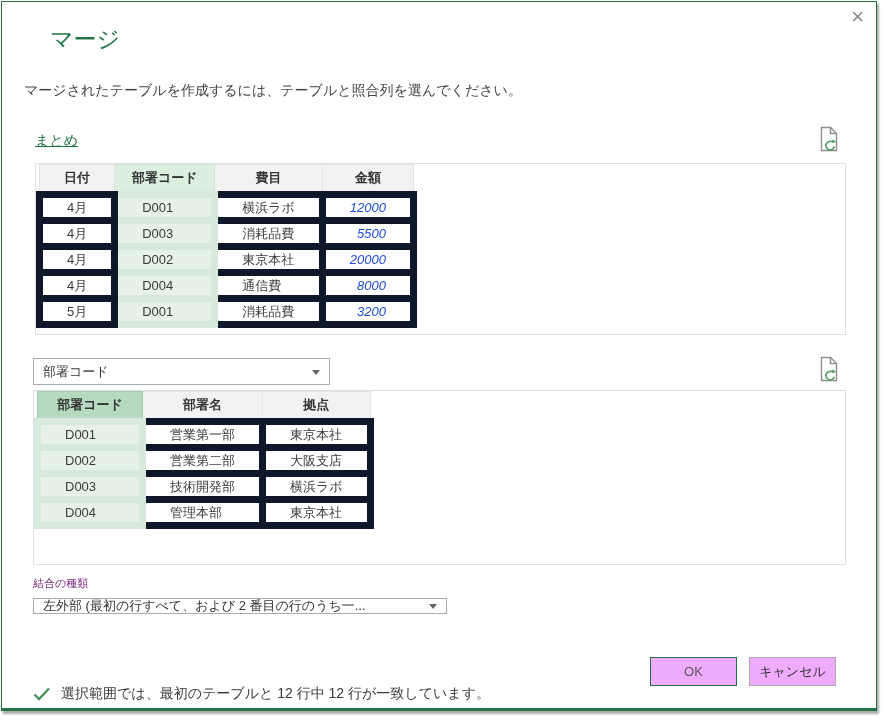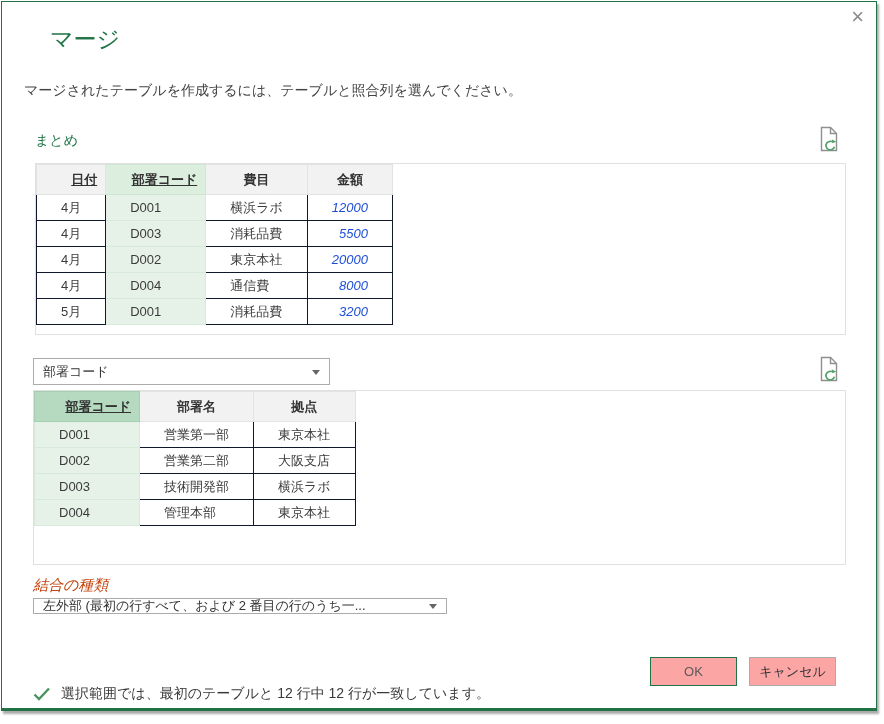--- a/index.html
+++ b/index.html
@@ -3,48 +3,48 @@
 <meta charset="utf-8">
 <style>
   html,body{margin:0;padding:0;background:#ffffff;width:884px;height:724px;
     font-family:"Liberation Sans",sans-serif;-webkit-font-smoothing:antialiased;}
   .dialog{position:absolute;left:1px;top:1px;width:874px;height:706px;background:#fff;
     border:1px solid #217346;border-bottom-width:3px;box-shadow:2px 3px 2px rgba(100,100,100,.55);}
   .close-btn{position:absolute;top:4px;right:12px;font-size:22px;font-weight:300;color:#8a8a8a;
     cursor:pointer;line-height:1;}
   .title{position:absolute;left:33px;top:22px;font-size:23px;color:#217346;margin-left:15px;}
   .subtitle{position:absolute;left:22px;top:80px;font-size:14px;color:#444;}
-  .section-label{position:absolute;left:33px;top:130px;font-size:14px;color:#217346;}
+  .section-label{position:absolute;left:33px;top:130px;font-size:14px;color:#217346;text-decoration:underline;}
   .refresh-btn{position:absolute;width:22px;height:26px;cursor:pointer;}
   .refresh1{left:816px;top:124px;}
   .refresh2{left:816px;top:354px;}
   .tbl-box{position:absolute;background:#fff;border:1px solid #e0e0e0;overflow:hidden;box-sizing:border-box;}
   .box1{left:33px;top:161px;width:811px;height:172px;}
   .box2{left:31px;top:388px;width:813px;height:175px;}
   table.pq{border-collapse:collapse;font-size:13px;color:#3b3b3b;table-layout:fixed;}
   .pq th{background:#f2f2f2;font-weight:bold;color:#333;height:30px;padding:0 8px;
     border:1px solid #e3e3e3;box-sizing:border-box;white-space:nowrap;overflow:hidden;}
-  .pq td{background:#fff;height:26px;padding:0 24px;border:1px solid #0f172a;
+  .pq td{background:#fff;height:26px;padding:0 24px;border:7px solid #0f172a;
     box-sizing:border-box;white-space:nowrap;overflow:hidden;text-align:left;}
-  .pq th.al{text-align:right;text-decoration:underline;} .pq th.ac{text-align:center;}
+  .pq th.al{text-align:center;} .pq th.ac{text-align:center;}
   .pq th.sel1{background:#dcefdf;border-color:#cfe6d4;}
   .pq td.sel{background:#e6f2e8;border-color:#d7e9db;}
   .pq th.sel2{background:#b5dabf;border-color:#a5cfb1;}
   .pq td.num{text-align:right;font-style:italic;color:#1d4ed8;}
   .select{position:absolute;background:#fff;border:1px solid #ababab;box-sizing:border-box;
     font-size:13px;color:#333;display:flex;align-items:center;padding:0 26px 0 9px;cursor:pointer;
     white-space:nowrap;overflow:hidden;}
   .sel-table{left:31px;top:356px;width:297px;height:27px;}
   .sel-join{left:31px;top:596px;width:414px;height:16px;}
   .arrow{position:absolute;right:9px;top:50%;margin-top:-2px;width:0;height:0;
     border-left:4px solid transparent;border-right:4px solid transparent;border-top:5px solid #666;}
-  .join-label{position:absolute;left:31px;top:574px;font-size:15px;color:#c2410c;font-style:italic;}
+  .join-label{position:absolute;left:31px;top:574px;font-size:11px;color:#701a75;}
   .status{position:absolute;left:31px;top:652px;display:flex;align-items:center;font-size:14px;color:#3a3a3a;margin-top:31px;}
   .status svg{margin-right:10px;}
-  .btn{position:absolute;width:87px;height:29px;background:#fca5a5;box-sizing:border-box;font-size:13px;
+  .btn{position:absolute;width:87px;height:29px;background:#f0abfc;box-sizing:border-box;font-size:13px;
     display:flex;align-items:center;justify-content:center;cursor:pointer;}
   .btn-ok{left:648px;top:655px;border:1px solid #217346;color:#5a5a5a;}
   .btn-cancel{left:747px;top:655px;border:1px solid #ababab;color:#333;}
 </style>
 </head>
 <body>
 
 <div class="dialog">
 
   <div class="close-btn">×</div>

